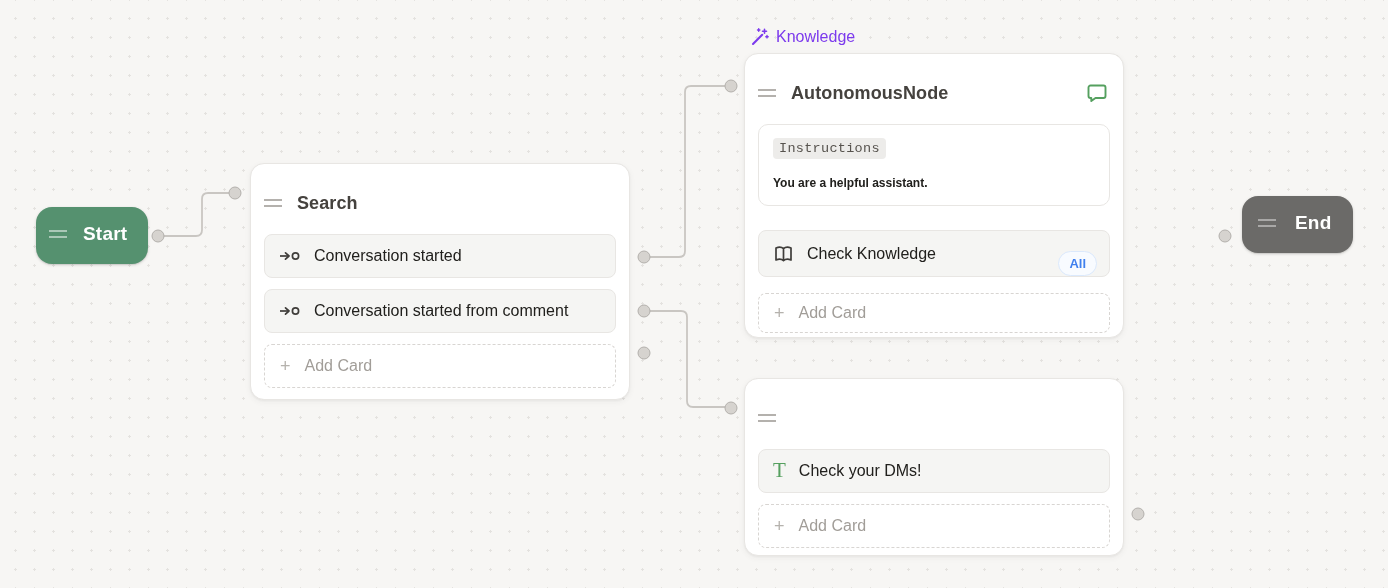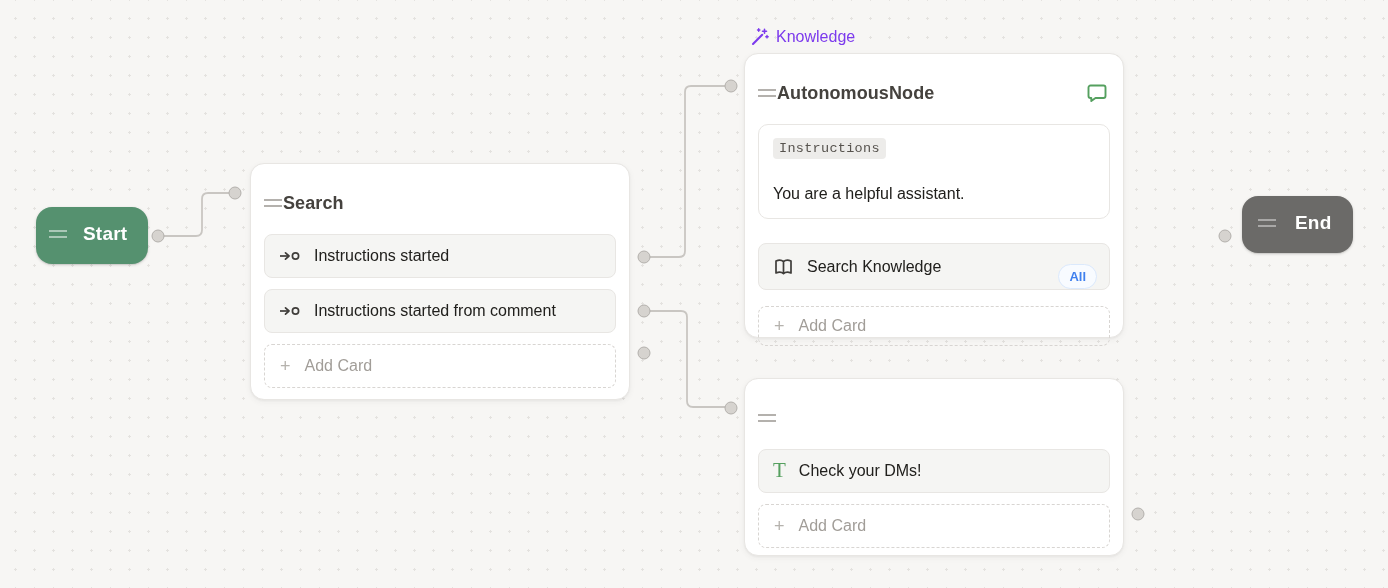--- a/index.html
+++ b/index.html
@@ -43,21 +43,21 @@
   .drag.on-gray{border-color:rgba(255,255,255,.42);}
   
   .node{
     position:absolute;width:380px;background:var(--node-bg);
     border:1px solid var(--node-border);border-radius:14px;z-index:3;
     box-shadow:0 2px 6px rgba(60,55,50,.05), 0 1px 2px rgba(60,55,50,.05);
   }
   .node-router{left:250px;top:163px;height:237px;}
   .node-autonomous{left:744px;top:53px;height:285px;}
   .node-reply{left:744px;top:378px;height:178px;}
-  .node-header{display:flex;align-items:center;gap:1px;padding:25px 14px 0 13px;height:53px;}
+  .node-header{display:flex;align-items:center;gap:15px;padding:25px 14px 0 13px;height:53px;}
   .node-title{font-size:18px;font-weight:700;color:var(--title-text);letter-spacing:.1px;}
   .node-body{padding:17px 13px 0 13px;display:flex;flex-direction:column;}
   
   .card{
     min-height:44px;background:var(--card-bg);border:1px solid var(--card-border);
     border-radius:8px;display:flex;align-items:center;gap:13px;padding:0 12px 0 14px;
     font-size:16px;color:var(--body-text);margin-bottom:11px;
   }
   .card-sm{min-height:40px;}
   .add-card{
@@ -75,21 +75,21 @@
   }
   .instructions-card{
     background:#fff;border:1px solid var(--card-border);border-radius:10px;
     padding:13px 14px 15px 14px;margin-bottom:24px;
   }
   .chip{
     display:inline-block;background:var(--chip-bg);color:var(--chip-text);
     font-family:"Liberation Mono","DejaVu Sans Mono",monospace;font-size:13.5px;
     padding:3px 6px;border-radius:4px;letter-spacing:.3px;
   }
-  .instructions-text{margin-top:26px;font-size:16px;color:var(--body-text);}
+  .instructions-text{margin-top:17px;font-size:12px;color:var(--body-text);font-weight:bold;}
   .search-card{margin-bottom:16px;}
   .badge{
     margin-left:auto;background:var(--badge-blue-bg);border:1px solid var(--badge-blue-border);
     color:var(--badge-blue);font-size:13px;font-weight:700;padding:4px 10px;border-radius:999px;margin-top:20px;
   }
   .bubble-icon{margin-left:auto;display:flex;}
   .t-icon{
     font-family:"Liberation Serif","DejaVu Serif",serif;font-size:21px;line-height:1;
     color:var(--icon-green);font-weight:500;transform:translateY(-1px);
   }
@@ -128,33 +128,33 @@
     <div class="card">
       <span class="icon">
         <svg width="22" height="14" viewBox="0 0 22 14">
             <g stroke="var(--icon-dark)" stroke-width="1.7" fill="none">
               <line x1="1" y1="7" x2="9.5" y2="7"></line>
               <path d="M6.5 3.8 L10 7 L6.5 10.2" stroke-linecap="round" stroke-linejoin="round"></path>
               <circle cx="16.5" cy="7" r="3.1"></circle>
             </g>
           </svg>
       </span>
-      <span>Instructions started</span>
+      <span>Conversation started</span>
     </div>
     <div class="card">
       <span class="icon">
         <svg width="22" height="14" viewBox="0 0 22 14">
             <g stroke="var(--icon-dark)" stroke-width="1.7" fill="none">
               <line x1="1" y1="7" x2="9.5" y2="7"></line>
               <path d="M6.5 3.8 L10 7 L6.5 10.2" stroke-linecap="round" stroke-linejoin="round"></path>
               <circle cx="16.5" cy="7" r="3.1"></circle>
             </g>
           </svg>
       </span>
-      <span>Instructions started from comment</span>
+      <span>Conversation started from comment</span>
     </div>
     <button class="add-card">
       <span class="plus">+</span>
       <span>Add Card</span>
     </button>
   </div>
 </div>
 
 <div class="auto-tag">
   <span class="icon">
@@ -184,21 +184,21 @@
     <div class="instructions-card">
       <span class="chip">Instructions</span>
       <div class="instructions-text">You are a helpful assistant.</div>
     </div>
     <div class="card card-sm search-card">
       <span class="icon">
         <svg width="21" height="18" viewBox="0 0 21 18">
             <path d="M10.5 3.6 C8.7 2 5.3 2 3 3 V15 C5.3 14 8.7 14 10.5 15.6 C12.3 14 15.7 14 18 15 V3 C15.7 2 12.3 2 10.5 3.6 Z M10.5 3.6 V15.6" fill="none" stroke="var(--icon-dark)" stroke-width="1.7" stroke-linejoin="round"></path>
           </svg>
       </span>
-      <span>Search Knowledge</span>
+      <span>Check Knowledge</span>
       <span class="badge">All</span>
     </div>
     <button class="add-card add-card-sm">
       <span class="plus">+</span>
       <span>Add Card</span>
     </button>
   </div>
 </div>
 
 <div class="node node-reply">

